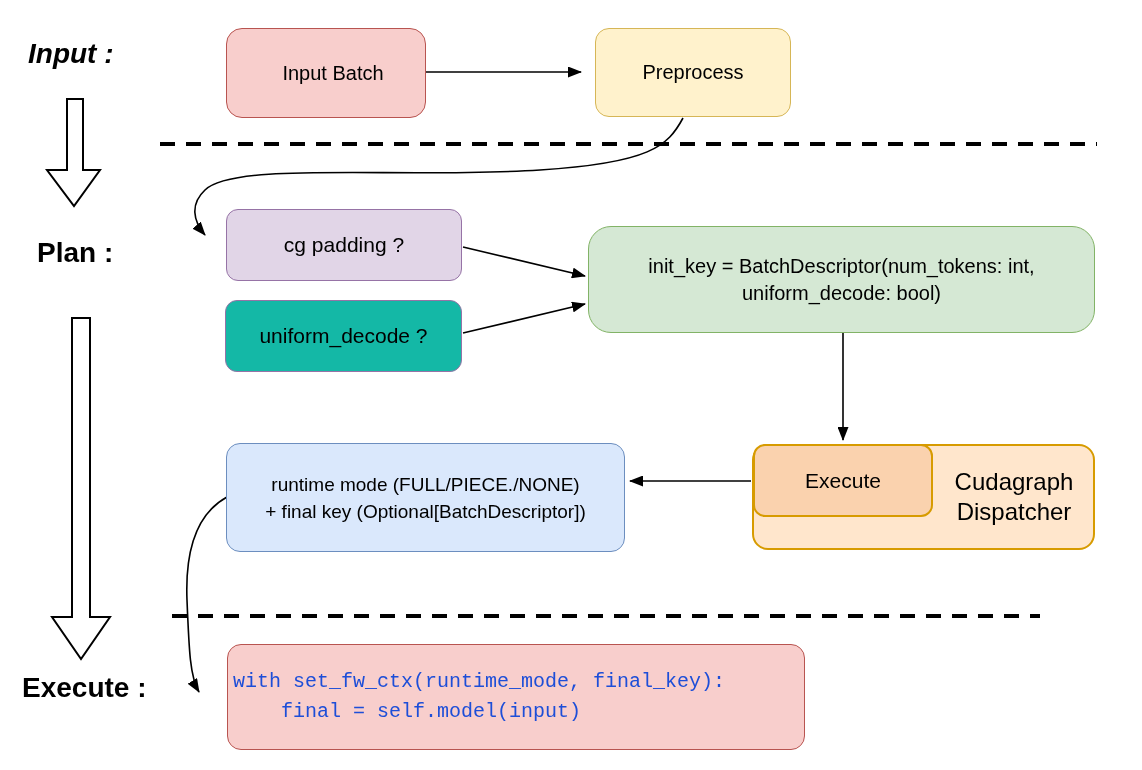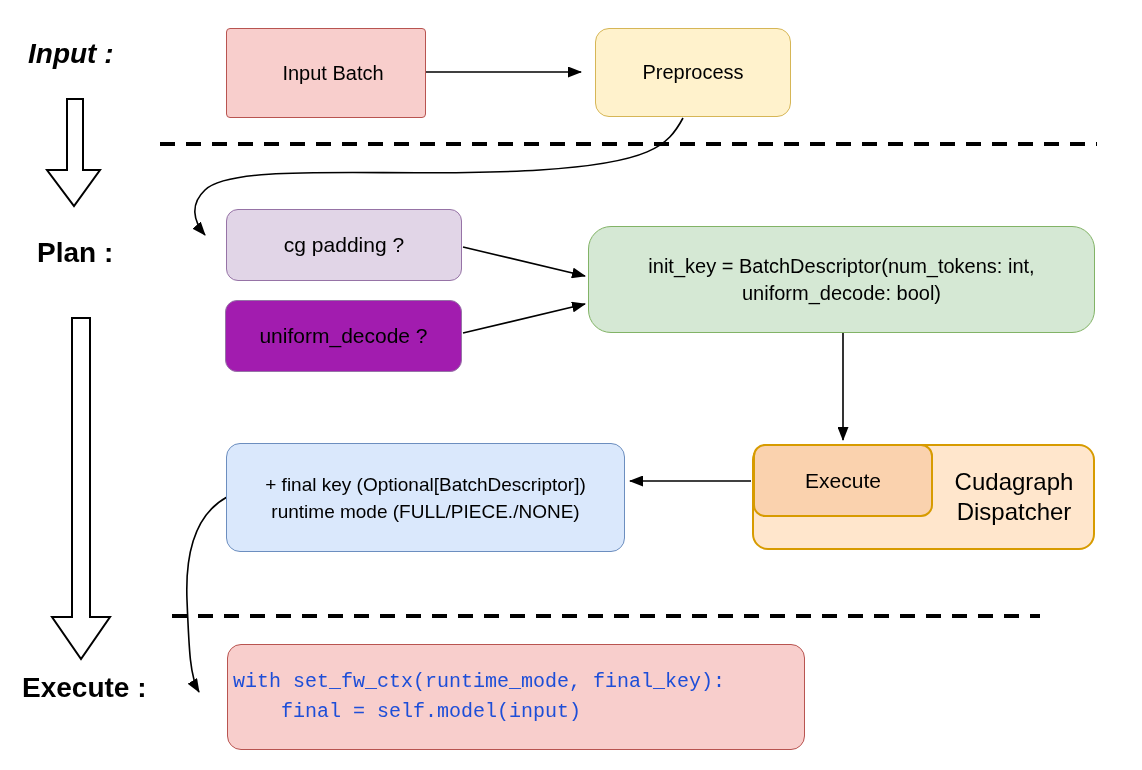--- a/index.html
+++ b/index.html
@@ -18,21 +18,21 @@
     position:absolute;box-sizing:border-box;z-index:2;
     border:1.5px solid #000;
     display:flex;align-items:center;justify-content:center;
     text-align:center;color:#000;
   }
   .stage-label{
     position:absolute;z-index:2;
     font-weight:bold;font-size:28px;color:#000;white-space:nowrap;
   }
   .two-line{display:flex;flex-direction:column;align-items:center;justify-content:center;}
-  .node-input-batch{left:226px;top:28px;width:200px;height:90px;border-radius:4px;font-size:20px;padding-left:14px;}
+  .node-input-batch{left:226px;top:28px;width:200px;height:90px;border-radius:16px;font-size:20px;padding-left:14px;}
   .node-preprocess{left:587px;top:28px;width:196px;height:89px;border-radius:14px;font-size:20px;}
   .node-cg-padding{left:226px;top:209px;width:236px;height:72px;border-radius:12px;font-size:21px;}
   .node-uniform-decode{left:225px;top:300px;width:237px;height:72px;border-radius:12px;font-size:21px;}
   .node-init-key{left:588px;top:226px;width:507px;height:107px;border-radius:23px;font-size:20px;line-height:27px;}
   .node-dispatcher{left:752px;top:444px;width:343px;height:106px;border-radius:16px;border-width:2px;z-index:2;}
   .node-dispatch{left:753px;top:444px;width:180px;height:73px;border-radius:12px;border-width:2px;font-size:21px;z-index:3;}
   .dispatcher-text{
     position:absolute;left:933px;top:444px;width:162px;height:106px;z-index:3;
     display:flex;flex-direction:column;align-items:center;justify-content:center;
     font-size:24px;line-height:30px;color:#000;text-align:center;
@@ -86,43 +86,43 @@
   </div>
 
   <div class="node node-preprocess" style="background: rgb(255, 242, 204); border-color: rgb(214, 182, 86); margin-left: 8px;">
     <span>Preprocess</span>
   </div>
 
   <div class="node node-cg-padding" style="background: rgb(225, 213, 231); border-color: rgb(150, 115, 166);">
     <span>cg padding ?</span>
   </div>
 
-  <div class="node node-uniform-decode" style="background: #a21caf; border-color: rgb(150, 115, 166);">
+  <div class="node node-uniform-decode" style="background: #14b8a6; border-color: rgb(150, 115, 166);">
     <span>uniform_decode ?</span>
   </div>
 
   <div class="node node-init-key two-line" style="background: rgb(213, 232, 212); border-color: rgb(130, 179, 102);">
     <span>init_key = BatchDescriptor(num_tokens: int,</span>
     <span>uniform_decode: bool)</span>
   </div>
 
   <div class="node node-dispatcher" style="background: rgb(255, 230, 204); border-color: rgb(215, 155, 0);"></div>
 
   <div class="node node-dispatch" style="background: rgb(250, 210, 174); border-color: rgb(215, 155, 0);">
     <span>Execute</span>
   </div>
 
   <div class="dispatcher-text">
     <span>Cudagraph</span>
     <span>Dispatcher</span>
   </div>
 
   <div class="node node-runtime two-line" style="background: rgb(218, 232, 252); border-color: rgb(108, 142, 191);">
+    <span>runtime mode (FULL/PIECE./NONE)</span>
     <span>+ final key (Optional[BatchDescriptor])</span>
-    <span>runtime mode (FULL/PIECE./NONE)</span>
   </div>
 
   <div class="node node-code" style="background: rgb(248, 206, 204); border-color: rgb(184, 84, 80);">
     <span>with set_fw_ctx(runtime_mode, final_key):</span>
     <span>    final = self.model(input)</span>
   </div>
 
 </div>
 
 </body></html>

